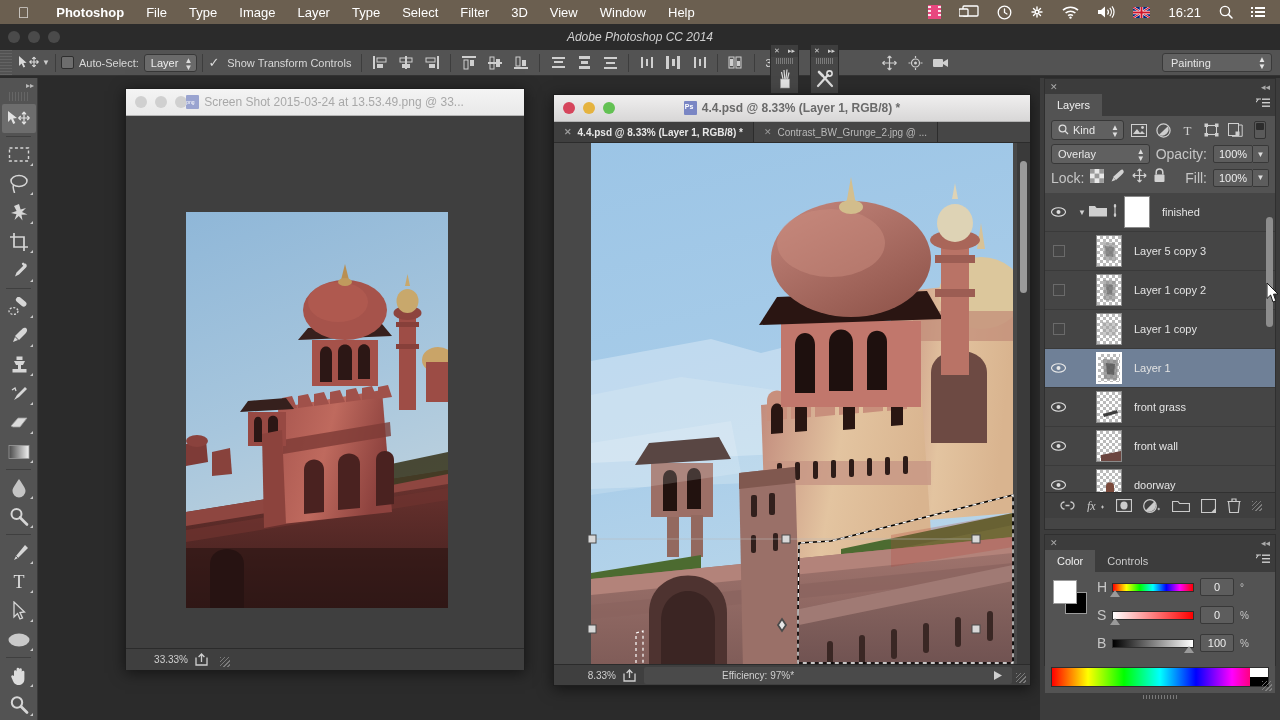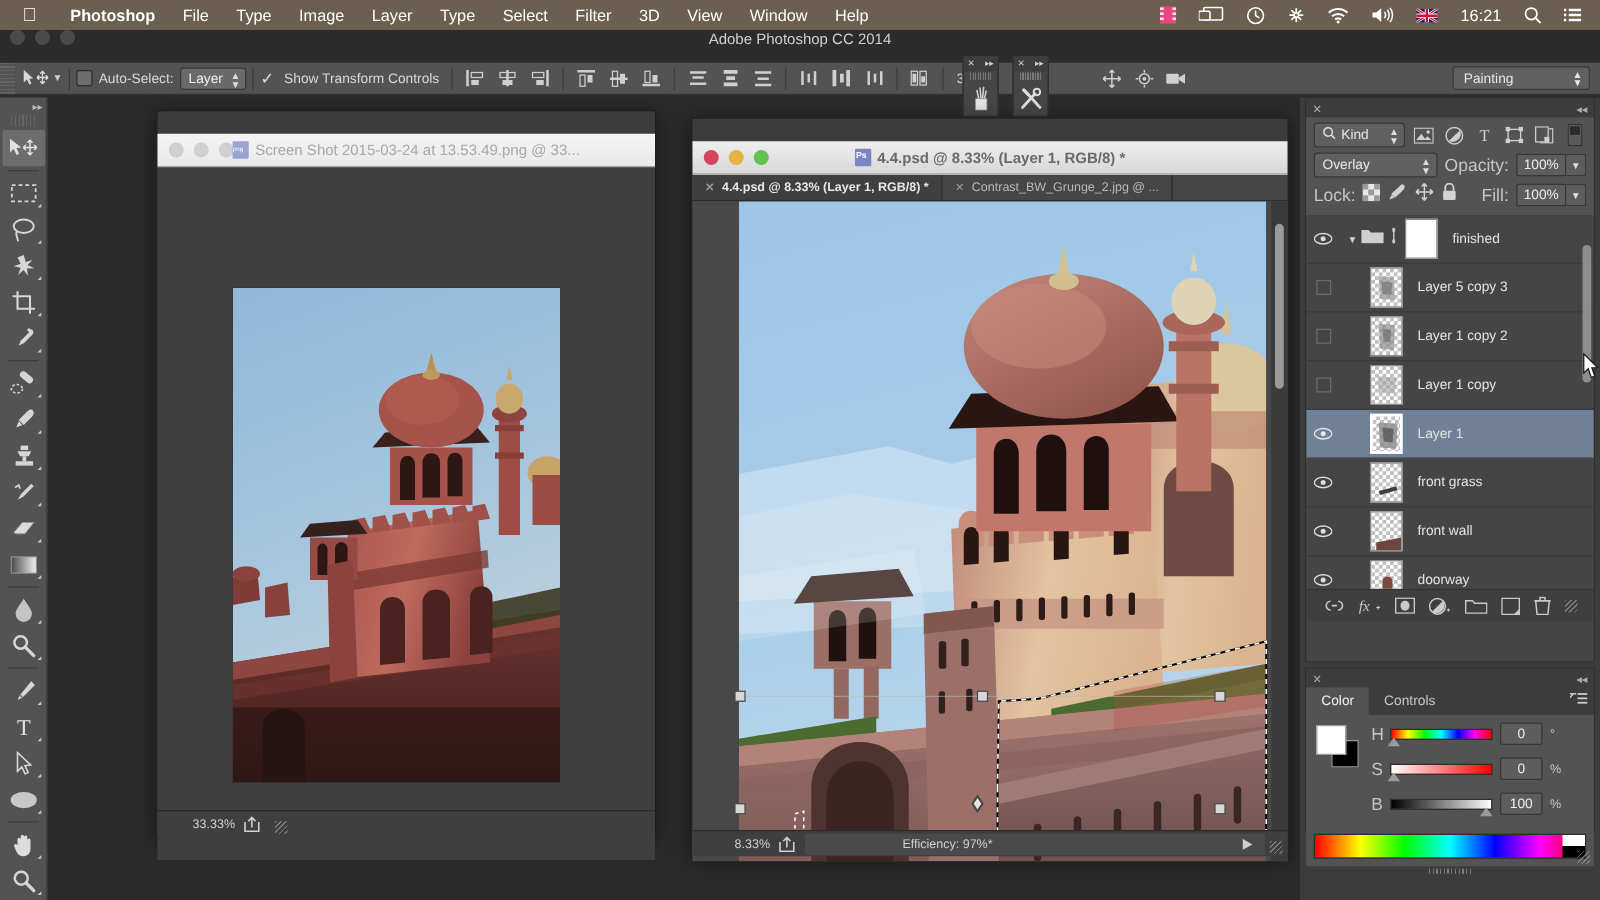--- a/index.html
+++ b/index.html
@@ -77,21 +77,21 @@
   
   .win {
     position:absolute; background:#3c3c3c; border:1px solid #1e1e1e;
     box-shadow: 0 3px 14px rgba(0,0,0,.55);
   }
   .win-bg { left:125px; top:88px; width:400px; height:582px; }
   .tbar-mac {
     height:27px;
     background: linear-gradient(to bottom,#f0efef,#d8d7d7);
     border-bottom:1px solid #b4b4b4;
-    display:flex; align-items:center; position:relative;margin-top:18px;
+    display:flex; align-items:center; position:relative;
   }
   .tbar-mac.inactive { background: linear-gradient(to bottom,#f4f4f4,#e9e9e9); }
   .lights { display:flex; gap:8px; padding-left:9px; }
   .lt { width:12px; height:12px; border-radius:50%; }
   .lt.g1 { background:#d0d0d0; }
   .lt.r { background:#d6455c; }
   .lt.y { background:#e5b33f; }
   .lt.g { background:#63c153; }
   .tbar-title {
     position:absolute; left:0; right:0; text-align:center;
@@ -458,21 +458,21 @@
           <path d="M11 6 L16 3 L16 11 L11 8 Z" fill="#cfcfcf"></path>
         </svg>
       </div>
 
   <div class="ws-select">
     <span>Painting</span>
     <span class="arr">▲<br>▼</span>
   </div>
 </div>
 
-<div style="position:absolute;left:0;top:24px;width:1280px;height:26px;background:#2b2b2b;display:flex;align-items:flex-start;justify-content:center;">
+<div style="position:absolute;left:0;top:24px;width:1280px;height:26px;background:#2b2b2b;display:flex;align-items:center;justify-content:center;font-style:italic;">
   <div style="position:absolute;left:8px;display:flex;gap:8px;">
     <span style="width:12px;height:12px;border-radius:50%;background:#4a4a4a;"></span>
     <span style="width:12px;height:12px;border-radius:50%;background:#4a4a4a;"></span>
     <span style="width:12px;height:12px;border-radius:50%;background:#4a4a4a;"></span>
   </div>
   <span style="color:#d0d0d0;font-size:12px;">Adobe Photoshop CC 2014</span>
 </div>
 
 <div class="float-pan" style="left:770px;top:44px;">
   <div class="fp-head">
@@ -991,20 +991,35 @@
         </span>
   </div>
 </div>
 
 <div class="dock">
 
   <div class="panel" style="position:absolute;left:4px;top:0;width:232px;height:452px;">
     <div class="panel-grip">
       <span>✕</span>
       <span>◂◂</span>
+    </div>
+    <div class="panel-tabs">
+      <div class="panel-tab active">
+        <span>Layers</span>
+      </div>
+      <span class="panel-menu">
+        <svg width="14" height="11" viewBox="0 0 14 11">
+              <path d="M0 1 L5 1 M2.5 1 L0 4.2" stroke="#cfcfcf" stroke-width="1.1" fill="none"></path>
+              <g fill="#cfcfcf">
+                <rect x="6" y="0.5" width="8" height="1.4"></rect>
+                <rect x="6" y="4" width="8" height="1.4"></rect>
+                <rect x="6" y="7.5" width="8" height="1.4"></rect>
+              </g>
+            </svg>
+      </span>
     </div>
 
     <div style="background:#535353;">
 
       <div class="row">
         <div class="mini-select" style="width:86px;">
           <span style="margin-right:4px;">
             <svg width="11" height="11" viewBox="0 0 11 11">
                   <circle cx="4.5" cy="4.5" r="3.4" fill="none" stroke="#ddd" stroke-width="1.2"></circle>
                   <path d="M7.1 7.1 L10 10" stroke="#ddd" stroke-width="1.3"></path>

